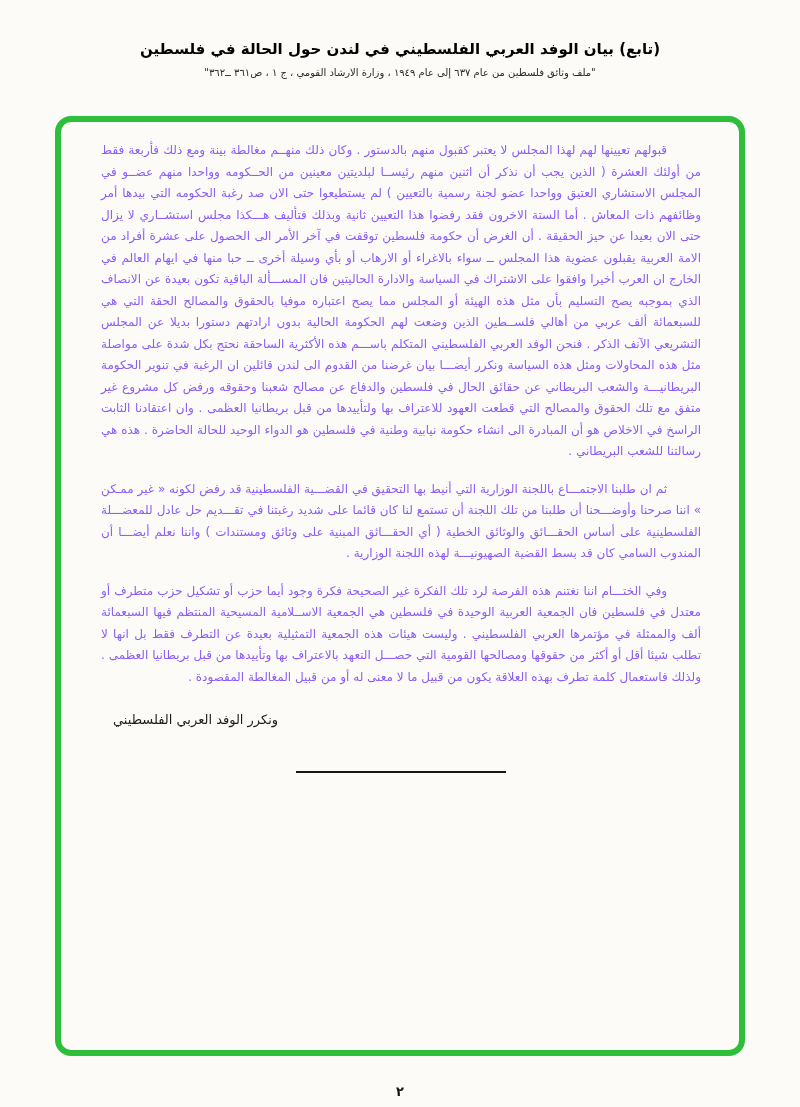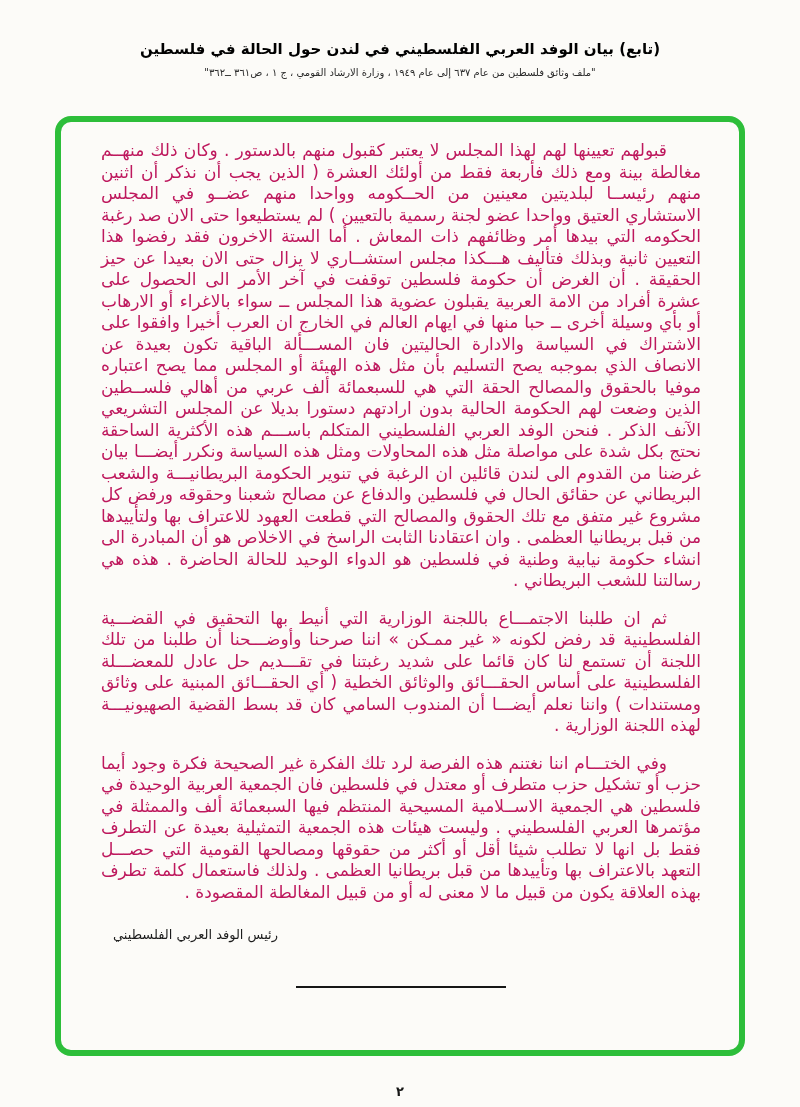--- a/index.html
+++ b/index.html
@@ -40,26 +40,26 @@
     height: 940px;
     box-sizing: border-box;
     border: 6px solid #2dbe3a;
     border-radius: 16px;
     padding: 18px 38px 0 40px;
     overflow: hidden;
     background: transparent;
   }
   .frame p {
     margin: 0 0 16px 0;
-    font-size: 17px;
+    font-size: 12px;
     line-height: 21.5px;
     text-align: justify;
     text-justify: inter-word;
     text-indent: 34px;
-    color: #be185d;
+    color: #8b5cf6;
   }
   .signature {
     margin-top: 24px;
     padding-left: 12px;
     font-size: 13px;
     text-align: left;
     color: #1c1c1c;
   }
   .footer-rule {
     width: 210px;
@@ -85,19 +85,19 @@
 
   <div class="doc-header">
     <h1 class="doc-title">(تابع) بيان الوفد العربي الفلسطيني في لندن حول الحالة في فلسطين</h1>
     <div class="doc-source">"ملف وثائق فلسطين من عام ٦٣٧ إلى عام ١٩٤٩ ، وزارة الارشاد القومي ، ج ١ ، ص٣٦١ ــ٣٦٢"</div>
   </div>
 
   <div class="frame">
     <p>قبولهم تعيينها لهم لهذا المجلس لا يعتبر كقبول منهم بالدستور . وكان ذلك منهــم مغالطة بينة ومع ذلك فأربعة فقط من أولئك العشرة ( الذين يجب أن نذكر أن اثنين منهم رئيســا لبلديتين معينين من الحــكومه وواحدا منهم عضــو في المجلس الاستشاري العتيق وواحدا عضو لجنة رسمية بالتعيين ) لم يستطيعوا حتى الان صد رغبة الحكومه التي بيدها أمر وظائفهم ذات المعاش . أما الستة الاخرون فقد رفضوا هذا التعيين ثانية وبذلك فتأليف هـــكذا مجلس استشــاري لا يزال حتى الان بعيدا عن حيز الحقيقة . أن الغرض أن حكومة فلسطين توقفت في آخر الأمر الى الحصول على عشرة أفراد من الامة العربية يقبلون عضوية هذا المجلس ــ سواء بالاغراء أو الارهاب أو بأي وسيلة أخرى ــ حبا منها في ايهام العالم في الخارج ان العرب أخيرا وافقوا على الاشتراك في السياسة والادارة الحاليتين فان المســـألة الباقية تكون بعيدة عن الانصاف الذي بموجبه يصح التسليم بأن مثل هذه الهيئة أو المجلس مما يصح اعتباره موفيا بالحقوق والمصالح الحقة التي هي للسبعمائة ألف عربي من أهالي فلســطين الذين وضعت لهم الحكومة الحالية بدون ارادتهم دستورا بديلا عن المجلس التشريعي الآنف الذكر . فنحن الوفد العربي الفلسطيني المتكلم باســـم هذه الأكثرية الساحقة نحتج بكل شدة على مواصلة مثل هذه المحاولات ومثل هذه السياسة ونكرر أيضـــا بيان غرضنا من القدوم الى لندن قائلين ان الرغبة في تنوير الحكومة البريطانيـــة والشعب البريطاني عن حقائق الحال في فلسطين والدفاع عن مصالح شعبنا وحقوقه ورفض كل مشروع غير متفق مع تلك الحقوق والمصالح التي قطعت العهود للاعتراف بها ولتأييدها من قبل بريطانيا العظمى . وان اعتقادنا الثابت الراسخ في الاخلاص هو أن المبادرة الى انشاء حكومة نيابية وطنية في فلسطين هو الدواء الوحيد للحالة الحاضرة . هذه هي رسالتنا للشعب البريطاني .</p>
     <p>ثم ان طلبنا الاجتمـــاع باللجنة الوزارية التي أنيط بها التحقيق في القضـــية الفلسطينية قد رفض لكونه « غير ممـكن » اننا صرحنا وأوضـــحنا أن طلبنا من تلك اللجنة أن تستمع لنا كان قائما على شديد رغبتنا في تقـــديم حل عادل للمعضـــلة الفلسطينية على أساس الحقـــائق والوثائق الخطية ( أي الحقـــائق المبنية على وثائق ومستندات ) واننا نعلم أيضـــا أن المندوب السامي كان قد بسط القضية الصهيونيـــة لهذه اللجنة الوزارية .</p>
     <p>وفي الختـــام اننا نغتنم هذه الفرصة لرد تلك الفكرة غير الصحيحة فكرة وجود أيما حزب أو تشكيل حزب متطرف أو معتدل في فلسطين فان الجمعية العربية الوحيدة في فلسطين هي الجمعية الاســلامية المسيحية المنتظم فيها السبعمائة ألف والممثلة في مؤتمرها العربي الفلسطيني . وليست هيئات هذه الجمعية التمثيلية بعيدة عن التطرف فقط بل انها لا تطلب شيئا أقل أو أكثر من حقوقها ومصالحها القومية التي حصـــل التعهد بالاعتراف بها وتأييدها من قبل بريطانيا العظمى . ولذلك فاستعمال كلمة تطرف بهذه العلاقة يكون من قبيل ما لا معنى له أو من قبيل المغالطة المقصودة .</p>
-    <div class="signature">رئيس الوفد العربي الفلسطيني</div>
+    <div class="signature">ونكرر الوفد العربي الفلسطيني</div>
     <div class="footer-rule"></div>
   </div>
 
   <div class="pagenum">٢</div>
 
 </div>
 
 </body></html>

